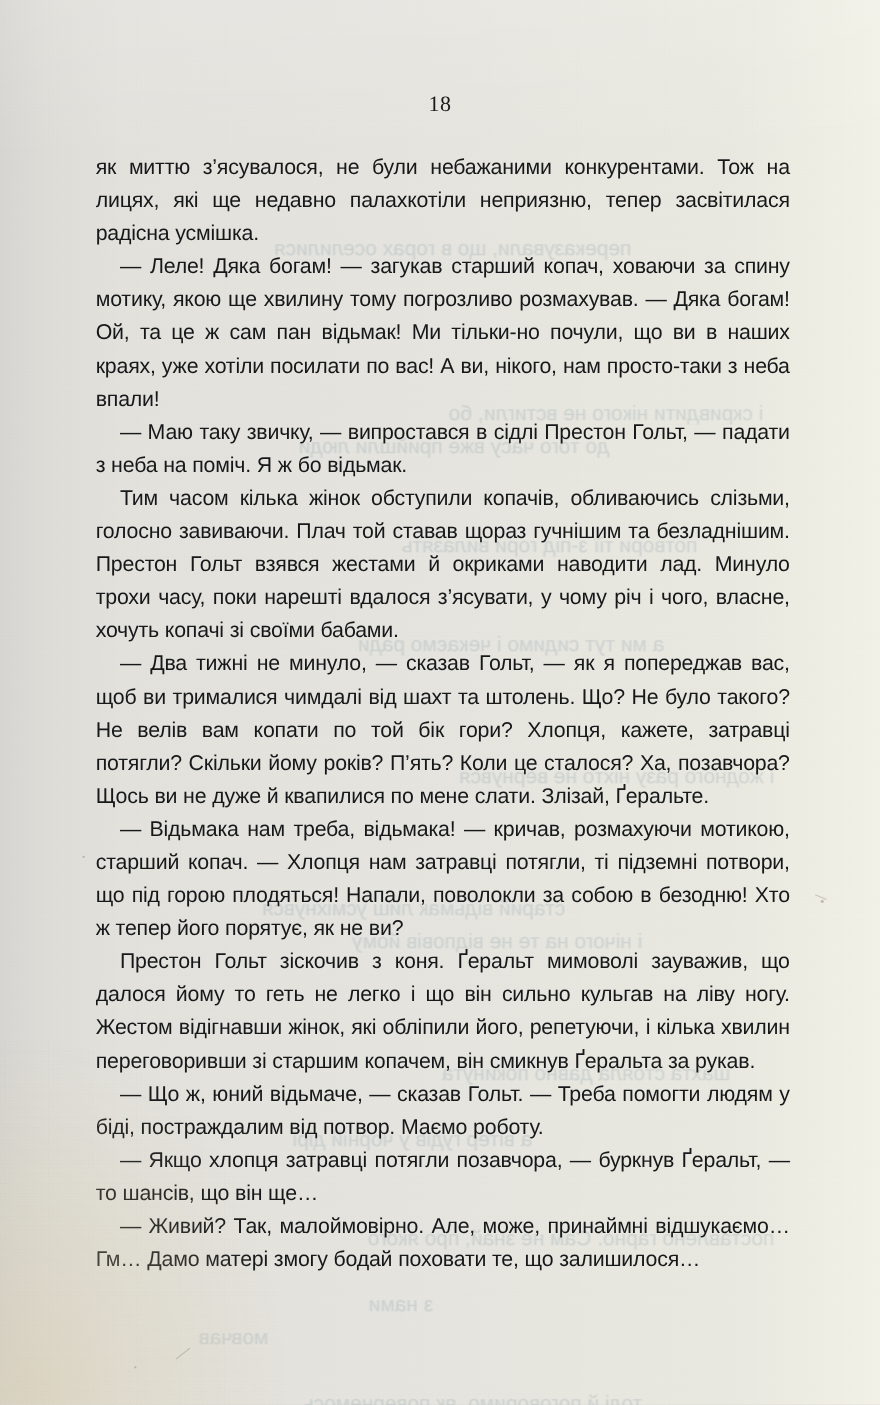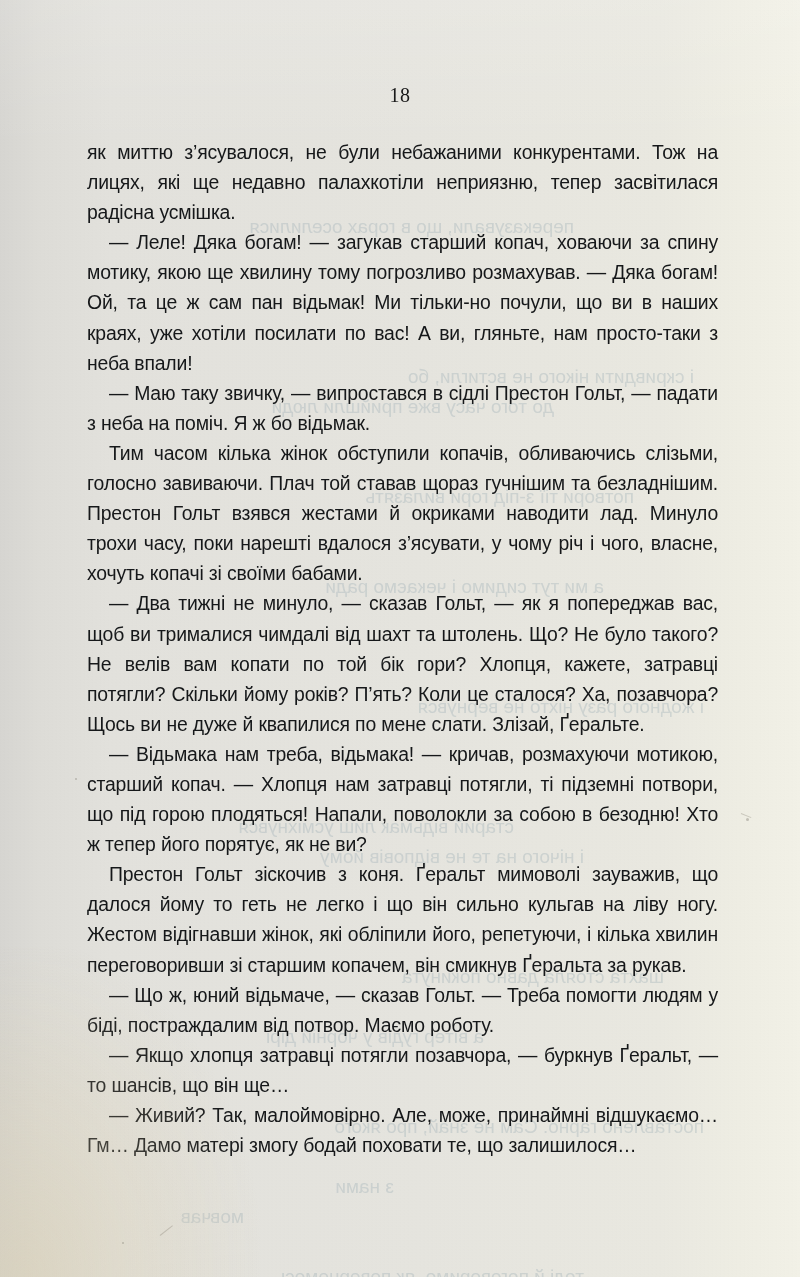--- a/index.html
+++ b/index.html
@@ -140,21 +140,21 @@
 <div class="page">
 
   <div class="page-wash-top"></div>
 
   <div class="showthrough" id="showthrough-layer"><div class="st-row" style="top: 62px; padding-left: 150px;">переказували, що в горах оселилися</div><div class="st-row" style="top: 212px; padding-left: 30px;">і скривдити нікого не встигли, бо</div><div class="st-row" style="top: 242px; padding-left: 170px;">до того часу вже прийшли люди</div><div class="st-row" style="top: 332px; padding-left: 90px;">потвори тії з-під гори вилазять</div><div class="st-row" style="top: 422px; padding-left: 120px;">а ми тут сидимо і чекаємо ради</div><div class="st-row" style="top: 542px; padding-left: 20px;">і жодного разу ніхто не вернувся</div><div class="st-row" style="top: 662px; padding-left: 210px;">старий відьмак лиш усміхнувся</div><div class="st-row" style="top: 692px; padding-left: 140px;">і нічого на те не відповів йому</div><div class="st-row" style="top: 812px; padding-left: 60px;">шахта стояла давно покинута</div><div class="st-row" style="top: 872px; padding-left: 240px;">а вітер гудів у чорній дірі</div><div class="st-row" style="top: 962px; padding-left: 20px;">поставлено гарно. Сам не знай, про якого</div><div class="st-row" style="top: 1022px; padding-left: 330px;">з нами</div><div class="st-row" style="top: 1052px; padding-left: 480px;">мовчав</div><div class="st-row" style="top: 1112px; padding-left: 140px;">тоді й поговоримо, як повернемось</div></div>
 
   <div class="folio">18</div>
 
   <div class="textblock" id="body-text">
       <p class="noindent">як миттю з’ясувалося, не були небажаними конкурентами. Тож на лицях, які ще недавно палахкотіли неприязню, тепер засвітилася радісна усмішка.</p>
-      <p>— Леле! Дяка богам! — загукав старший копач, ховаючи за спину мотику, якою ще хвилину тому погрозливо розмахував. — Дяка богам! Ой, та це ж сам пан відьмак! Ми тільки-но почули, що ви в наших краях, уже хотіли посилати по вас! А ви, гляньте, нам просто-таки з неба впали!</p>
+      <p>— Леле! Дяка богам! — загукав старший копач, ховаючи за спину мотику, якою ще хвилину тому погрозливо розмахував. — Дяка богам! Ой, та це ж сам пан відьмак! Ми тільки-но почули, що ви в наших краях, уже хотіли посилати по вас! А ви, нікого, нам просто-таки з неба впали!</p>
       <p>— Маю таку звичку, — випростався в сідлі Престон Гольт, — падати з неба на поміч. Я ж бо відьмак.</p>
       <p>Тим часом кілька жінок обступили копачів, обливаючись слізьми, голосно завиваючи. Плач той ставав щораз гучнішим та безладнішим. Престон Гольт взявся жестами й окриками наводити лад. Минуло трохи часу, поки нарешті вдалося з’ясувати, у чому річ і чого, власне, хочуть копачі зі своїми бабами.</p>
       <p>— Два тижні не минуло, — сказав Гольт, — як я попереджав вас, щоб ви трималися чимдалі від шахт та штолень. Що? Не було такого? Не велів вам копати по той бік гори? Хлопця, кажете, затравці потягли? Скільки йому років? П’ять? Коли це сталося? Ха, позавчора? Щось ви не дуже й квапилися по мене слати. Злізай, Ґеральте.</p>
       <p>— Відьмака нам треба, відьмака! — кричав, розмахуючи мотикою, старший копач. — Хлопця нам затравці потягли, ті підземні потвори, що під горою плодяться! Напали, поволокли за собою в безодню! Хто ж тепер його порятує, як не ви?</p>
       <p>Престон Гольт зіскочив з коня. Ґеральт мимоволі зауважив, що далося йому то геть не легко і що він сильно кульгав на ліву ногу. Жестом відігнавши жінок, які обліпили його, репетуючи, і кілька хвилин переговоривши зі старшим копачем, він смикнув Ґеральта за рукав.</p>
       <p>— Що ж, юний відьмаче, — сказав Гольт. — Треба помогти людям у біді, постраждалим від потвор. Маємо роботу.</p>
       <p>— Якщо хлопця затравці потягли позавчора, — буркнув Ґеральт, — то шансів, що він ще…</p>
       <p>— Живий? Так, малоймовірно. Але, може, принаймні відшукаємо… Гм… Дамо матері змогу бодай поховати те, що залишилося…</p>
     </div>
 

